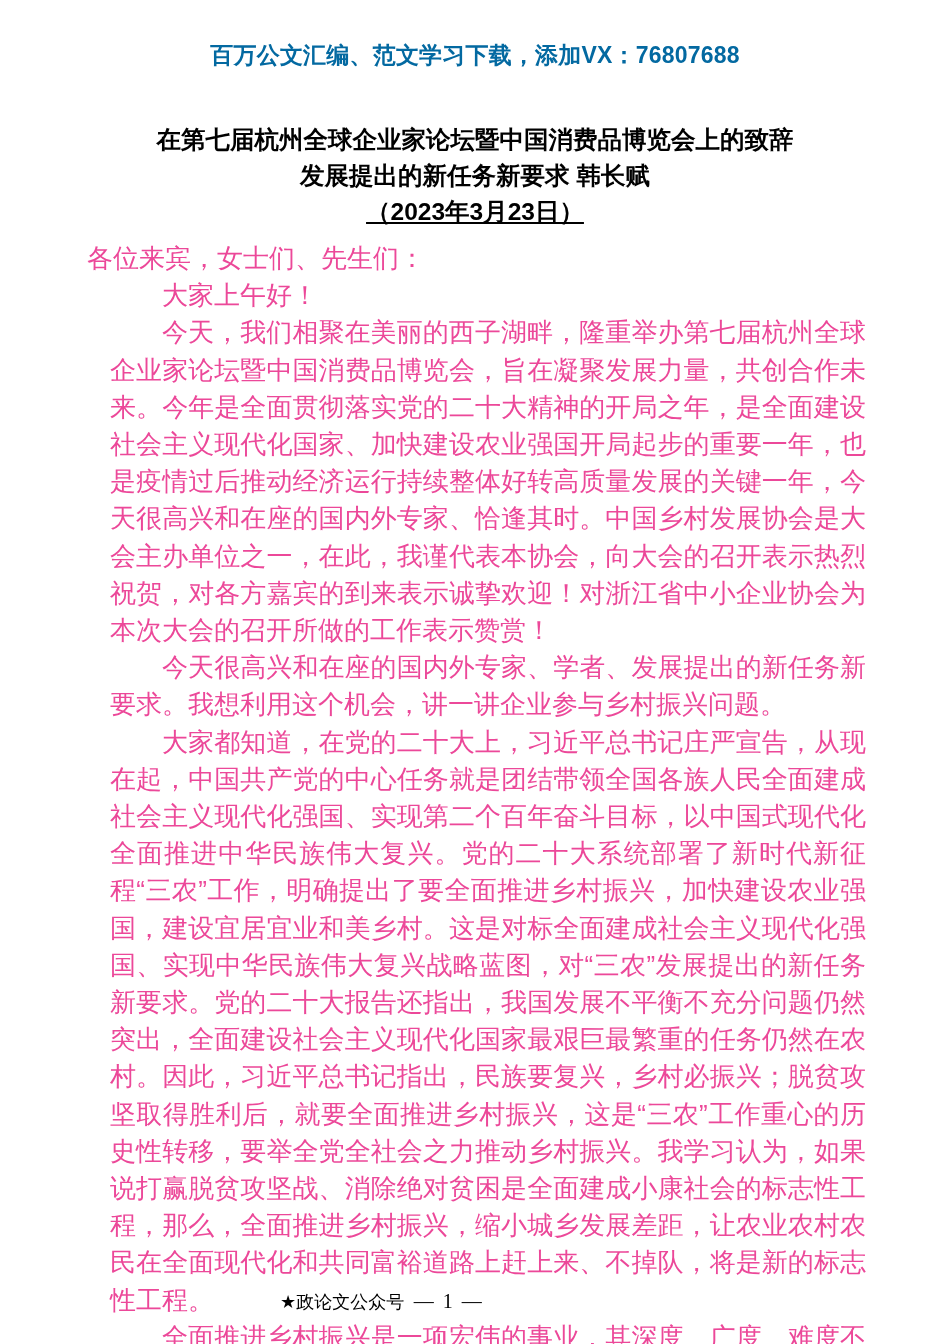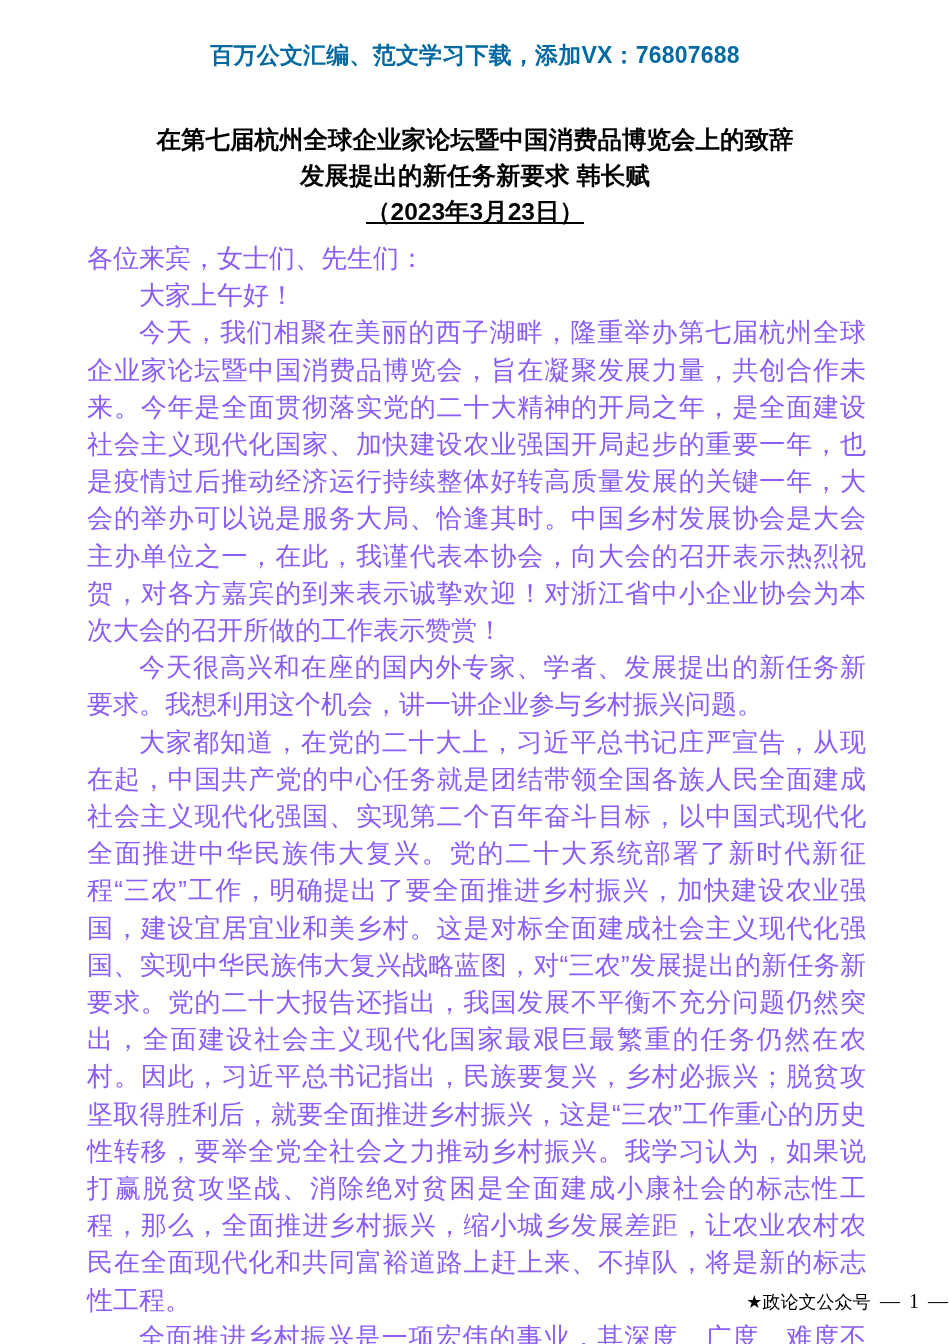--- a/index.html
+++ b/index.html
@@ -70,35 +70,36 @@
     left: 87px;
     width: 779px;
   }
   .para {
     font-size: 26px;
     line-height: 37.2px;
     text-align: justify;
     text-align-last: left;
     text-justify: inter-ideograph;
     margin: 0;
-    color: #8b5cf6;
+    color: #ec4899;
     font-weight: 400;
     letter-spacing: 0px;
   }
   .para.indent {
     text-indent: 52px;
+    margin-left: 23px;
   }
 
   
   .footer {
     position: absolute;
     left: 0;
     top: 1288px;
     width: 950px;
-    text-align: right;
+    text-align: left;
     font-size: 19px;
     line-height: 26px;
     color: #000;
     font-family: "Liberation Serif", "DejaVu Serif", serif;
   }
   .footer-inner {
     display: inline-block;
     padding-left: 280px;
     white-space: nowrap;
   }
@@ -120,21 +121,21 @@
 
   <div class="title-block">
     <div class="title-line main">在第七届杭州全球企业家论坛暨中国消费品博览会上的致辞</div>
     <div class="title-line subtitle">发展提出的新任务新要求  韩长赋</div>
     <div class="title-line date">（2023年3月23日）</div>
   </div>
 
   <div class="body-text" id="body-text">
       <p class="para">各位来宾，女士们、先生们：</p>
       <p class="para indent">大家上午好！</p>
-      <p class="para indent">今天，我们相聚在美丽的西子湖畔，隆重举办第七届杭州全球企业家论坛暨中国消费品博览会，旨在凝聚发展力量，共创合作未来。今年是全面贯彻落实党的二十大精神的开局之年，是全面建设社会主义现代化国家、加快建设农业强国开局起步的重要一年，也是疫情过后推动经济运行持续整体好转高质量发展的关键一年，大会的举办可以说是服务大局、恰逢其时。中国乡村发展协会是大会主办单位之一，在此，我谨代表本协会，向大会的召开表示热烈祝贺，对各方嘉宾的到来表示诚挚欢迎！对浙江省中小企业协会为本次大会的召开所做的工作表示赞赏！</p>
+      <p class="para indent">今天，我们相聚在美丽的西子湖畔，隆重举办第七届杭州全球企业家论坛暨中国消费品博览会，旨在凝聚发展力量，共创合作未来。今年是全面贯彻落实党的二十大精神的开局之年，是全面建设社会主义现代化国家、加快建设农业强国开局起步的重要一年，也是疫情过后推动经济运行持续整体好转高质量发展的关键一年，今天很高兴和在座的国内外专家、恰逢其时。中国乡村发展协会是大会主办单位之一，在此，我谨代表本协会，向大会的召开表示热烈祝贺，对各方嘉宾的到来表示诚挚欢迎！对浙江省中小企业协会为本次大会的召开所做的工作表示赞赏！</p>
       <p class="para indent">今天很高兴和在座的国内外专家、学者、发展提出的新任务新要求。我想利用这个机会，讲一讲企业参与乡村振兴问题。</p>
       <p class="para indent">大家都知道，在党的二十大上，习近平总书记庄严宣告，从现在起，中国共产党的中心任务就是团结带领全国各族人民全面建成社会主义现代化强国、实现第二个百年奋斗目标，以中国式现代化全面推进中华民族伟大复兴。党的二十大系统部署了新时代新征程“三农”工作，明确提出了要全面推进乡村振兴，加快建设农业强国，建设宜居宜业和美乡村。这是对标全面建成社会主义现代化强国、实现中华民族伟大复兴战略蓝图，对“三农”发展提出的新任务新要求。党的二十大报告还指出，我国发展不平衡不充分问题仍然突出，全面建设社会主义现代化国家最艰巨最繁重的任务仍然在农村。因此，习近平总书记指出，民族要复兴，乡村必振兴；脱贫攻坚取得胜利后，就要全面推进乡村振兴，这是“三农”工作重心的历史性转移，要举全党全社会之力推动乡村振兴。我学习认为，如果说打赢脱贫攻坚战、消除绝对贫困是全面建成小康社会的标志性工程，那么，全面推进乡村振兴，缩小城乡发展差距，让农业农村农民在全面现代化和共同富裕道路上赶上来、不掉队，将是新的标志性工程。</p>
       <p class="para indent">全面推进乡村振兴是一项宏伟的事业，其深度、广度、难度不亚于脱贫攻坚，需要汇集更强大的社会力量，需要广大企业发挥资金、技术、人才、市场</p>
     </div>
 
   <div class="footer">
     <span class="footer-inner">
       <span class="footer-mark">★政论文公众号</span><span>&nbsp;&nbsp;</span><span class="footer-page">— 1 —</span>
     </span>
   </div>

